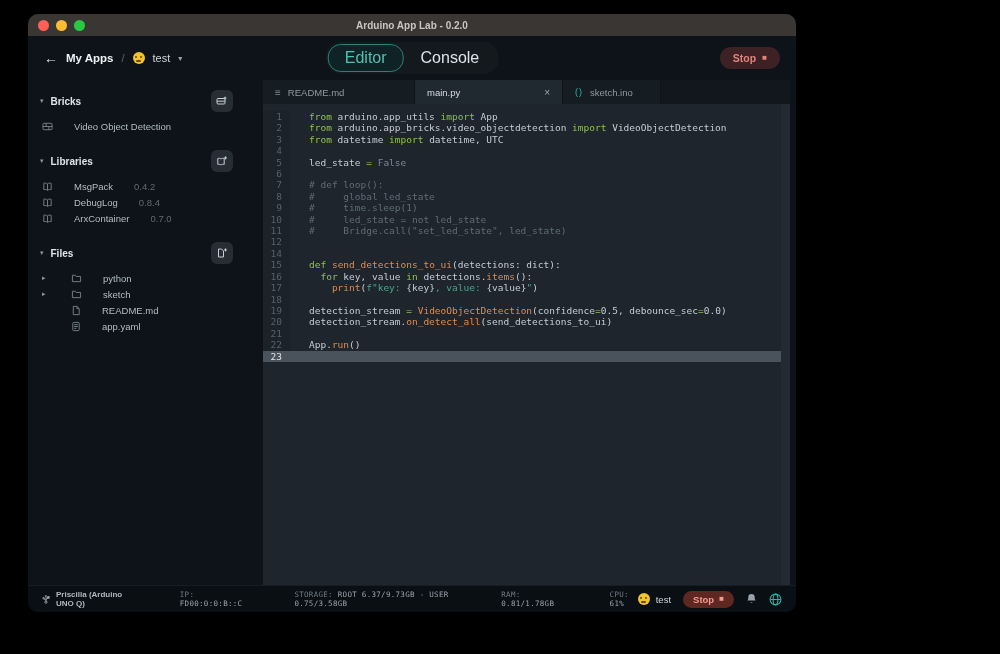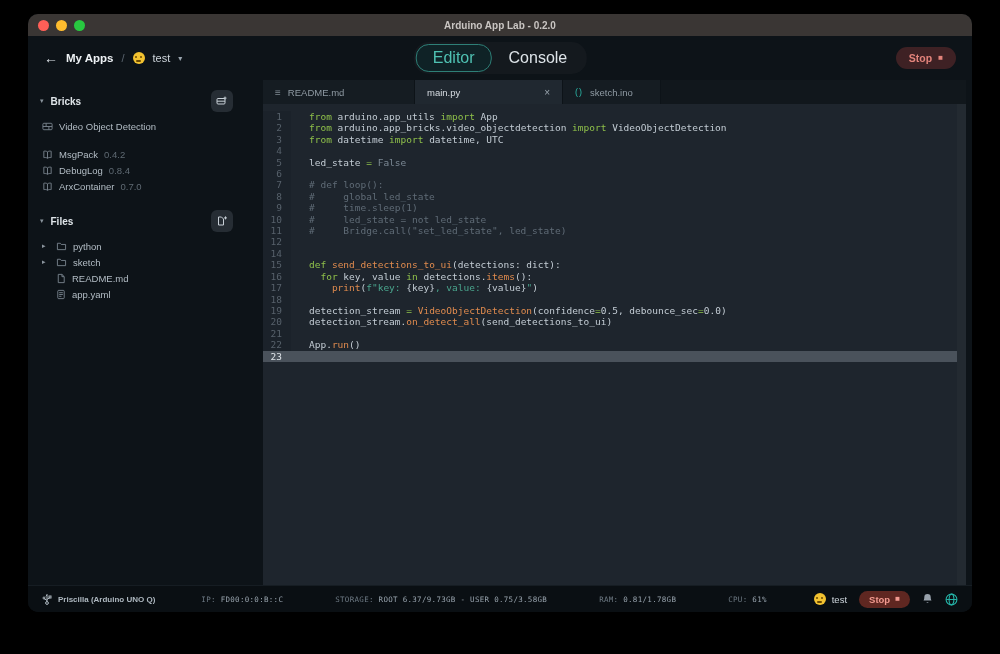--- a/index.html
+++ b/index.html
@@ -1,18 +1,18 @@
 <!DOCTYPE html>
 <html><head>
 <meta charset="utf-8">
 <style>
   * { margin:0; padding:0; box-sizing:border-box; }
   html,body { width:1000px; height:654px; background:#000; overflow:hidden;
     font-family:"Liberation Sans", sans-serif; }
-  .window { position:absolute; left:28px; top:14px; width:944px; height:598px;
+  .window { position:absolute; left:28px; top:14px; width:768px; height:598px;
     background:#0d1318; border-radius:10px; overflow:hidden; box-shadow:0 10px 40px rgba(0,0,0,.8); }
 
   
   .titlebar { height:22px; background:#3a3634; display:flex; align-items:center; position:relative; }
   .lights { display:flex; gap:7px; margin-left:10px; }
   .light { width:11px; height:11px; border-radius:50%; }
   .light.red{background:#ff5f57} .light.yellow{background:#febc2e} .light.green{background:#28c840}
   .title { position:absolute; left:0; right:0; text-align:center; font-size:10px; font-weight:bold; color:#c9c5c2; }
 
   
@@ -37,21 +37,21 @@
 
   
   .main { display:flex; height:505px; }
   .sidebar { width:235px; padding:6px 12px 0 8px; overflow:hidden; }
   .sb-section { margin-bottom:12px; }
   .sb-head { display:flex; align-items:center; gap:7px; padding:4px 0 6px 4px; cursor:pointer; }
   .sb-head .caret { font-size:7px; color:#8a949d; }
   .sb-title { color:#dfe5e9; font-weight:bold; font-size:10px; }
   .sb-action { margin-left:auto; margin-right:18px; width:22px; height:22px; border-radius:6px; background:#262d34;
     display:flex; align-items:center; justify-content:center; color:#c7cfd6; cursor:pointer; }
-  .sb-item { display:flex; align-items:center; gap:6px; padding:2.5px 0 2.5px 6px; cursor:pointer; color:#b3bdc5; }
+  .sb-item { display:flex; align-items:center; gap:21px; padding:2.5px 0 2.5px 6px; cursor:pointer; color:#b3bdc5; }
   .sb-item .icn { color:#79848e; display:flex; }
   .sb-label { font-size:9.5px; }
   .sb-ver { font-size:9.5px; color:#5f6a73; }
   .tree-caret { color:#8a949d; font-size:7px; width:8px; }
   .tree-pad { width:8px; }
 
   
   .editor { flex:1; display:flex; flex-direction:column; margin-right:6px; }
   .tabs { height:24px; display:flex; background:#11171c; }
   .tab { display:flex; align-items:center; gap:7px; padding:0 12px; font-size:9.5px; color:#8f9aa3;
@@ -146,20 +146,33 @@
                 <rect x="1" y="2.5" width="10" height="7" rx="1"></rect>
                 <line x1="1" y1="6" x2="11" y2="6"></line>
                 <line x1="4.5" y1="2.5" x2="4.5" y2="6"></line>
                 <line x1="7.5" y1="6" x2="7.5" y2="9.5"></line>
               </svg>
             </span>
             <span class="sb-label">Video Object Detection</span>
           </div>
         </div>
         <div class="sb-section">
+          <div class="sb-head">
+            <span class="caret">▾</span>
+            <span class="sb-title">Libraries</span>
+            <span class="sb-action">
+              <span style="display:flex">
+                <svg width="12" height="12" viewBox="0 0 12 12" fill="none" stroke="currentColor">
+                  <path d="M5 4C4.2 3.2 2.8 3.2 1.8 3.4v6c1-.2 2.4-.2 3.2.6.8-.8 2.2-.8 3.2-.6v-6C7.2 3.2 5.8 3.2 5 4z"></path>
+                  <line x1="9.5" y1="1.4" x2="9.5" y2="4.4"></line>
+                  <line x1="8" y1="2.9" x2="11" y2="2.9"></line>
+                </svg>
+              </span>
+            </span>
+          </div>
           <div class="sb-item">
             <span class="icn">
               <svg width="11" height="11" viewBox="0 0 12 12" fill="none" stroke="currentColor">
                 <path d="M6 3.2C5 2.2 3.2 2.2 2 2.4v7c1.2-.2 3-.2 4 .8 1-1 2.8-1 4-.8v-7c-1.2-.2-3-.2-4 .8z"></path>
                 <line x1="6" y1="3.2" x2="6" y2="10"></line>
               </svg>
             </span>
             <span class="sb-label">MsgPack</span>
             <span class="sb-ver">0.4.2</span>
           </div>

